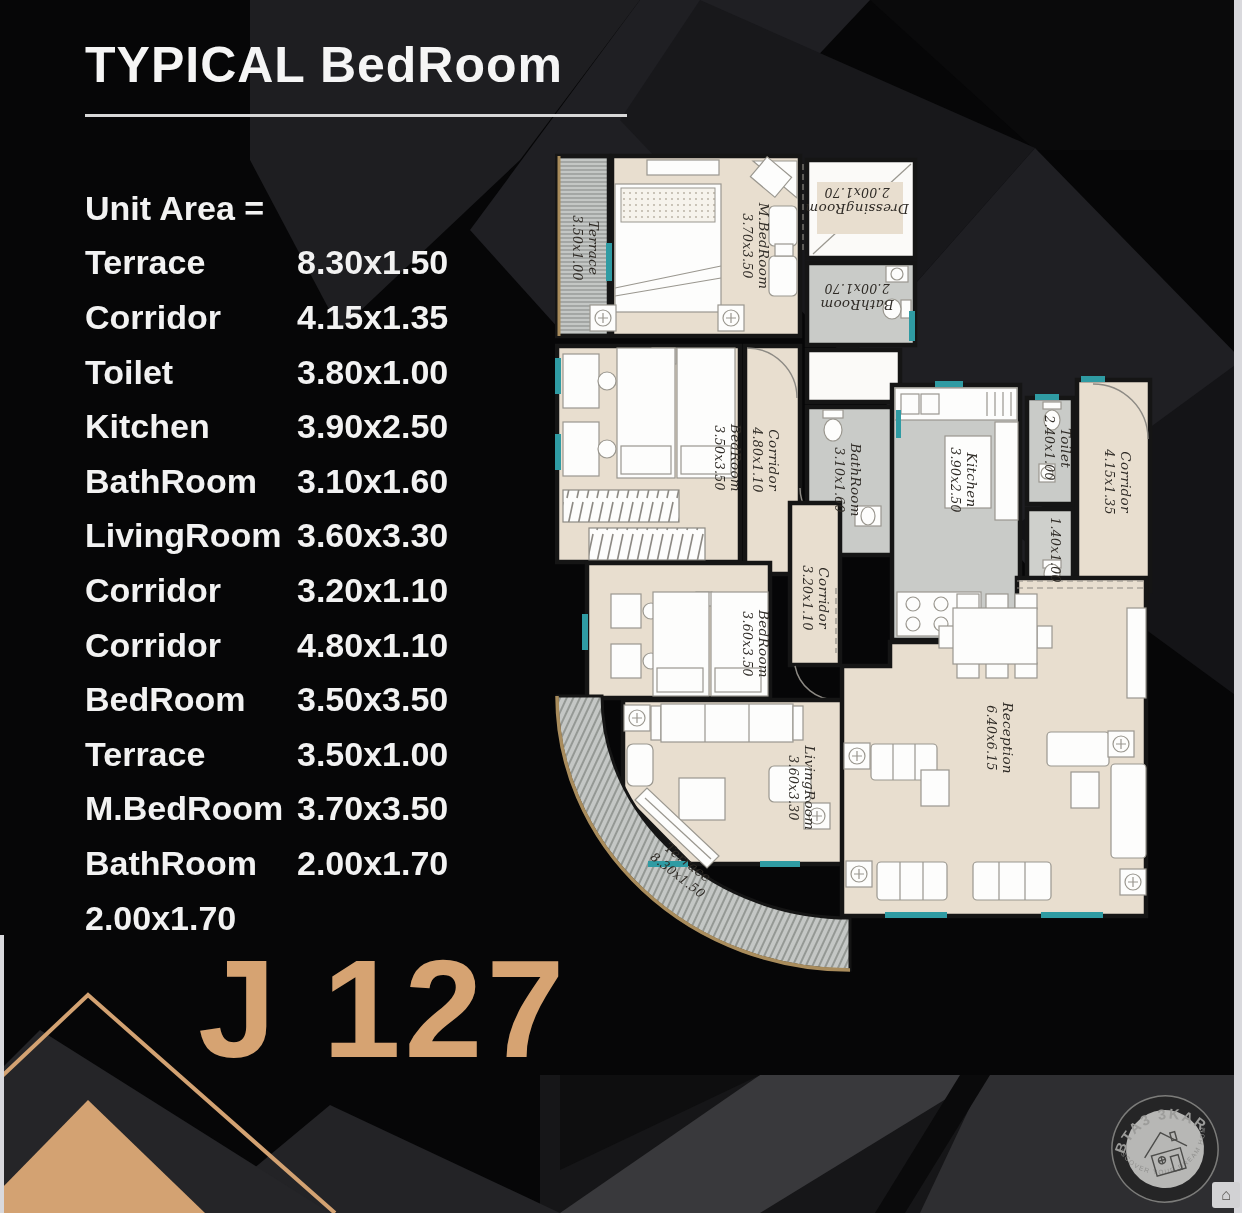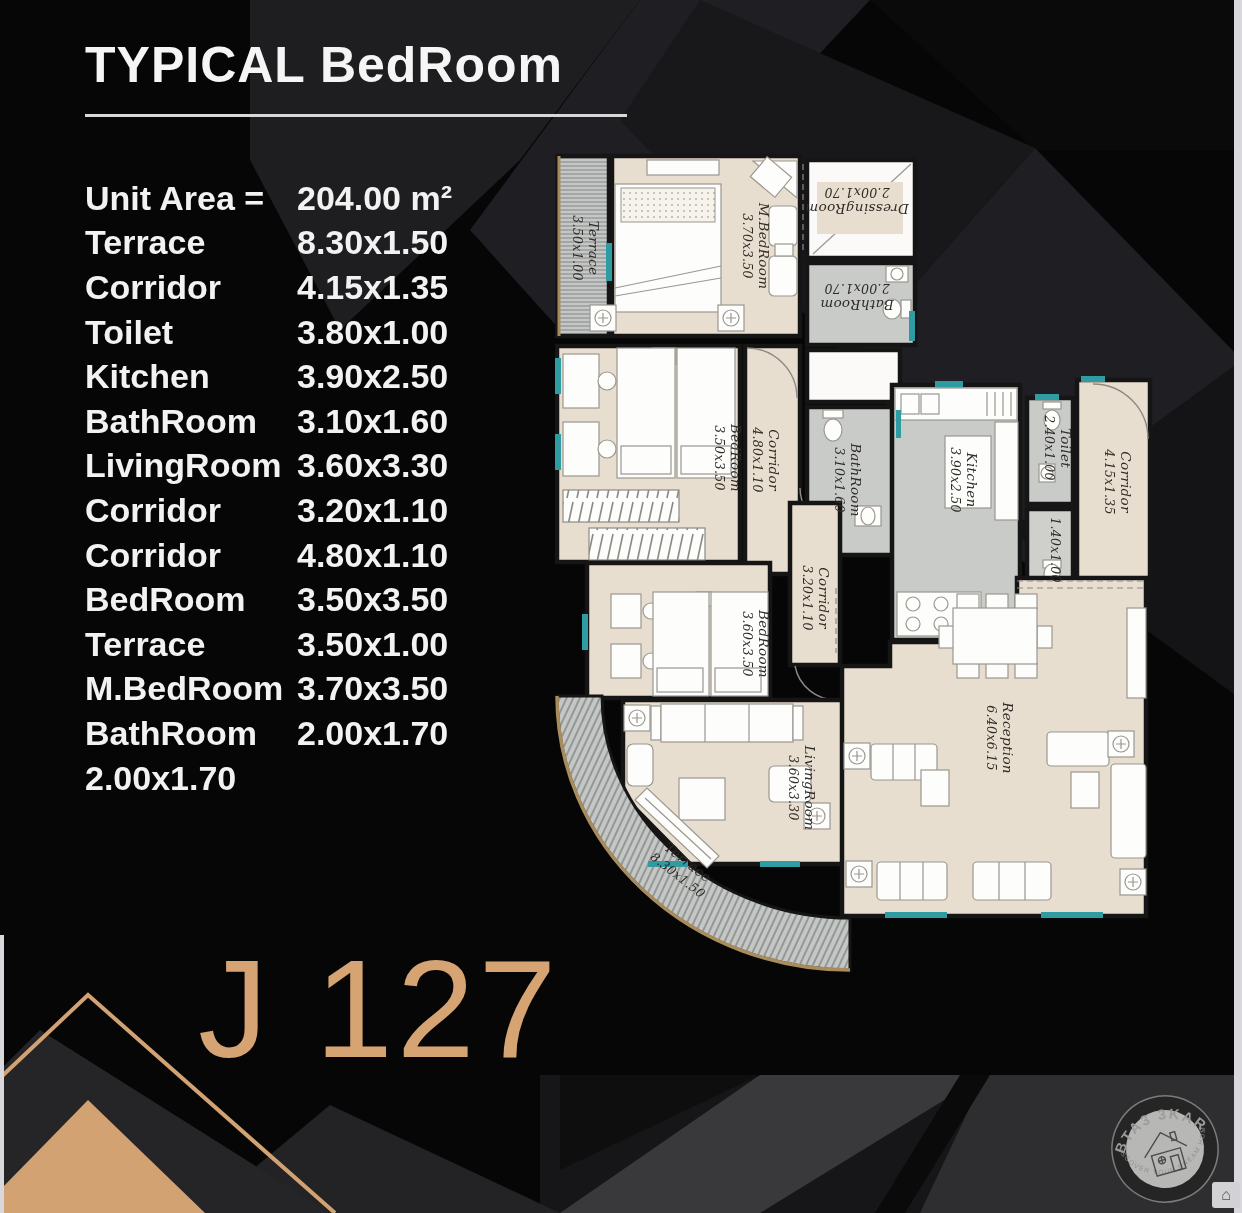--- a/index.html
+++ b/index.html
@@ -7,25 +7,25 @@
        background:#060607;font-family:"Liberation Sans",sans-serif;}
   .abs{position:absolute;}
   
   #bg{position:absolute;inset:0;z-index:0;}
   
   #title{left:85px;top:36px;font-size:50px;font-weight:bold;color:#f5f5f5;
          letter-spacing:1px;z-index:5;}
   #title-rule{left:85px;top:114px;width:542px;height:3px;background:#d8d8d8;z-index:5;}
   
   #specs{left:85px;top:176px;z-index:5;color:#f2f2f2;font-weight:bold;font-size:34px;}
-  .srow{display:flex;height:44.6px;align-items:center;}
+  .srow{display:flex;height:44.6px;align-items:center;margin-top:10px;}
   .sname{width:212px;flex:none;}
   .sval{white-space:nowrap;}
   
-  #unitcode{left:198px;top:928px;font-size:140px;font-weight:normal;color:#d6a372;
+  #unitcode{left:198px;top:928px;font-size:140px;font-weight:bold;color:#d6a372;
             letter-spacing:4px;z-index:6;}
   
   #floorplan{left:555px;top:148px;width:605px;height:835px;z-index:4;}
   .room-b{fill:#e8decf;stroke:#151515;stroke-width:4.5;}
   .room-g{fill:#c9cbc8;stroke:#151515;stroke-width:4.5;}
   .room-w{fill:#fbfaf8;stroke:#151515;stroke-width:4.5;}
   .f{fill:#fdfdfc;stroke:#9a978f;stroke-width:1.2;}
   .fl{stroke:#9a978f;stroke-width:1.2;fill:none;}
   .door{stroke:#8d8a84;stroke-width:1.4;fill:none;}
   .dash{stroke:#8d8a84;stroke-width:1.2;fill:none;stroke-dasharray:6 4;}
@@ -71,21 +71,20 @@
     <polygon points="88,1100 205,1213 0,1213 0,1190" fill="#d3a272"></polygon>
   </g>
 </svg>
 
 <div class="abs" id="title">TYPICAL BedRoom</div>
 <div class="abs" id="title-rule"></div>
 
 <div class="abs" id="specs">
   <div class="srow">
     <span class="sname">Unit Area =</span>
-    <span class="sval">204.00 m²</span>
   </div>
   <div class="srow">
       <span class="sname">Terrace</span>
       <span class="sval">8.30x1.50</span>
     </div>
   <div class="srow">
       <span class="sname">Corridor</span>
       <span class="sval">4.15x1.35</span>
     </div>
   <div class="srow">

